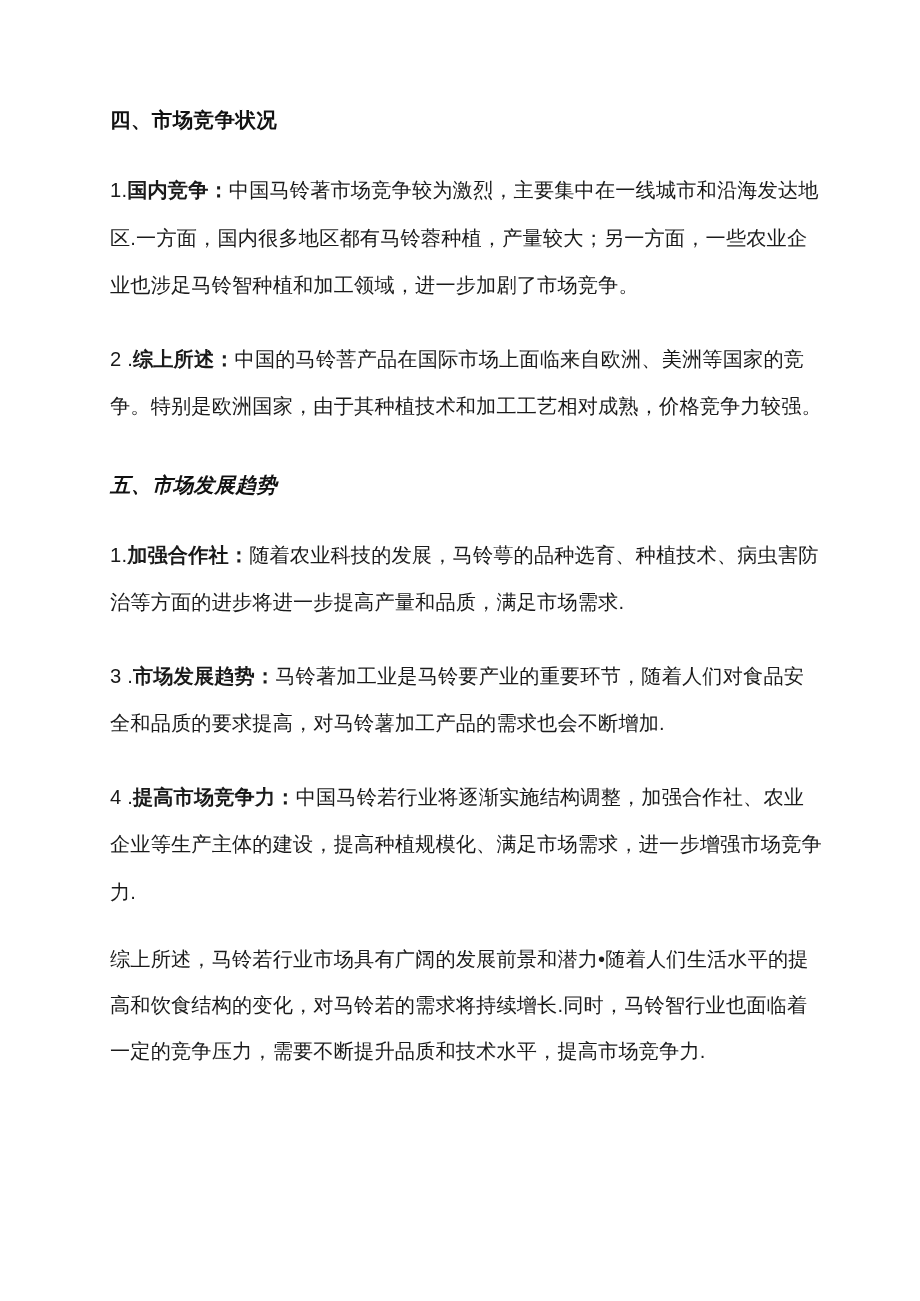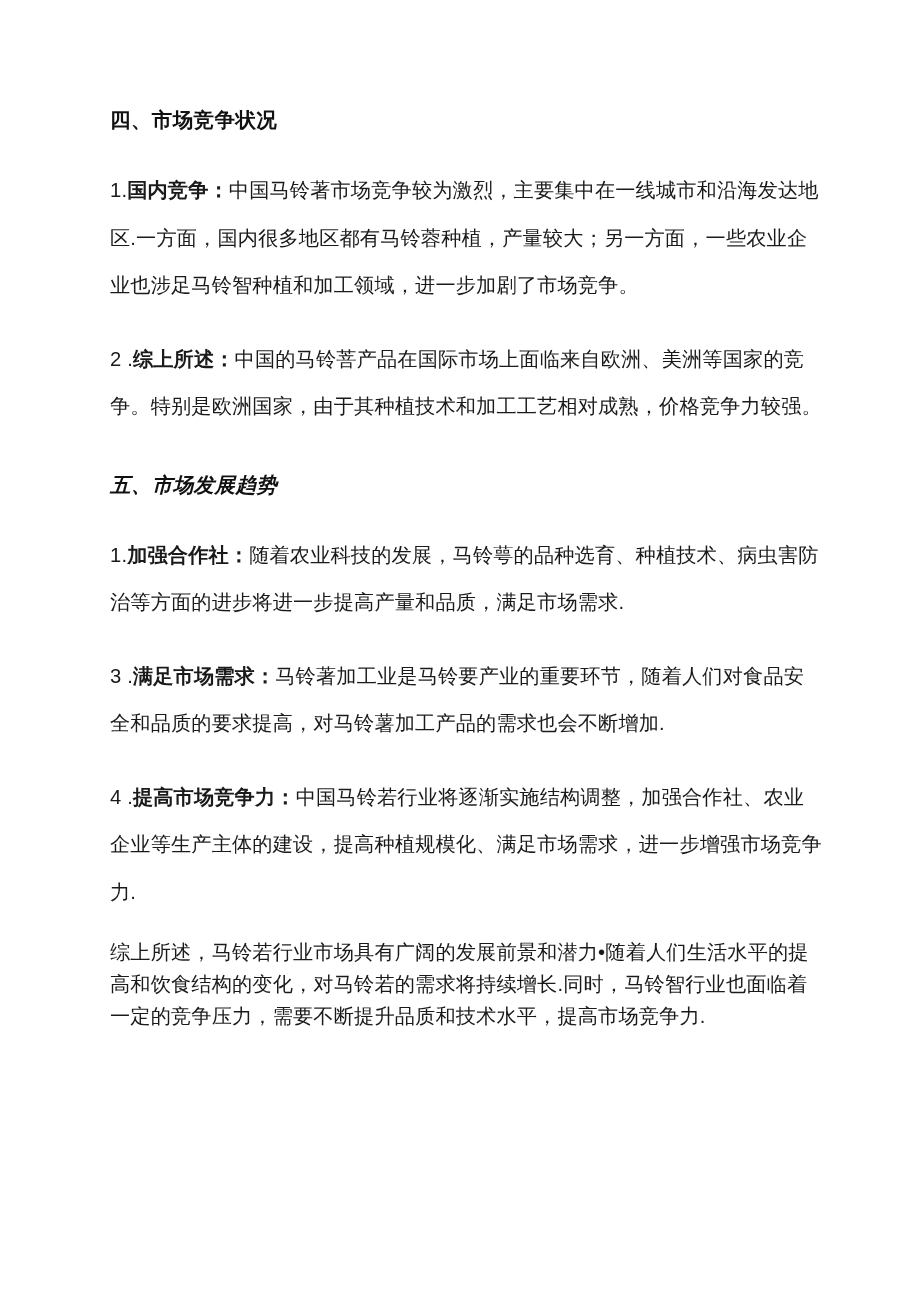--- a/index.html
+++ b/index.html
@@ -43,21 +43,21 @@
   .para {
     font-size: 20.2px;
     line-height: 47.5px;
     letter-spacing: 0.15px;
     color: #1a1a1a;
     margin: 0 0 22px 0;
     text-align: left;
     word-break: break-all;
   }
   .para.last {
-    line-height: 32px;
+    line-height: 46px;
     margin-bottom: 0;
   }
   .para .lead {
     font-weight: bold;
   }
   .para .num {
     font-weight: normal;
   }
 
   
@@ -81,21 +81,21 @@
       <span class="num">2  .</span><span class="lead">综上所述</span><span class="lead">：</span><span>中国的马铃菩产品在国际市场上面临来自欧洲、美洲等国家的竞争。特别是欧洲国家，由于其种植技术和加工工艺相对成熟，价格竞争力较强。</span>
     </p>
 
     <h2 class="heading h-sec5">五、市场发展趋势</h2>
 
     <p class="para gap-md">
       <span class="num">1.</span><span class="lead">加强合作社</span><span class="lead">：</span><span>随着农业科技的发展，马铃萼的品种选育、种植技术、病虫害防治等方面的进步将进一步提高产量和品质，满足市场需求.</span>
     </p>
 
     <p class="para gap-md">
-      <span class="num">3  .</span><span class="lead">满足市场需求</span><span class="lead">：</span><span>马铃著加工业是马铃要产业的重要环节，随着人们对食品安全和品质的要求提高，对马铃薯加工产品的需求也会不断增加.</span>
+      <span class="num">3  .</span><span class="lead">市场发展趋势</span><span class="lead">：</span><span>马铃著加工业是马铃要产业的重要环节，随着人们对食品安全和品质的要求提高，对马铃薯加工产品的需求也会不断增加.</span>
     </p>
 
     <p class="para gap-sm">
       <span class="num">4  .</span><span class="lead">提高市场竞争力</span><span class="lead">：</span><span>中国马铃若行业将逐渐实施结构调整，加强合作社、农业企业等生产主体的建设，提高种植规模化、满足市场需求，进一步增强市场竞争力.</span>
     </p>
 
     <p class="para last">综上所述，马铃若行业市场具有广阔的发展前景和潜力•随着人们生活水平的提高和饮食结构的变化，对马铃若的需求将持续增长.同时，马铃智行业也面临着一定的竞争压力，需要不断提升品质和技术水平，提高市场竞争力.</p>
 
   </div>
 </div>

